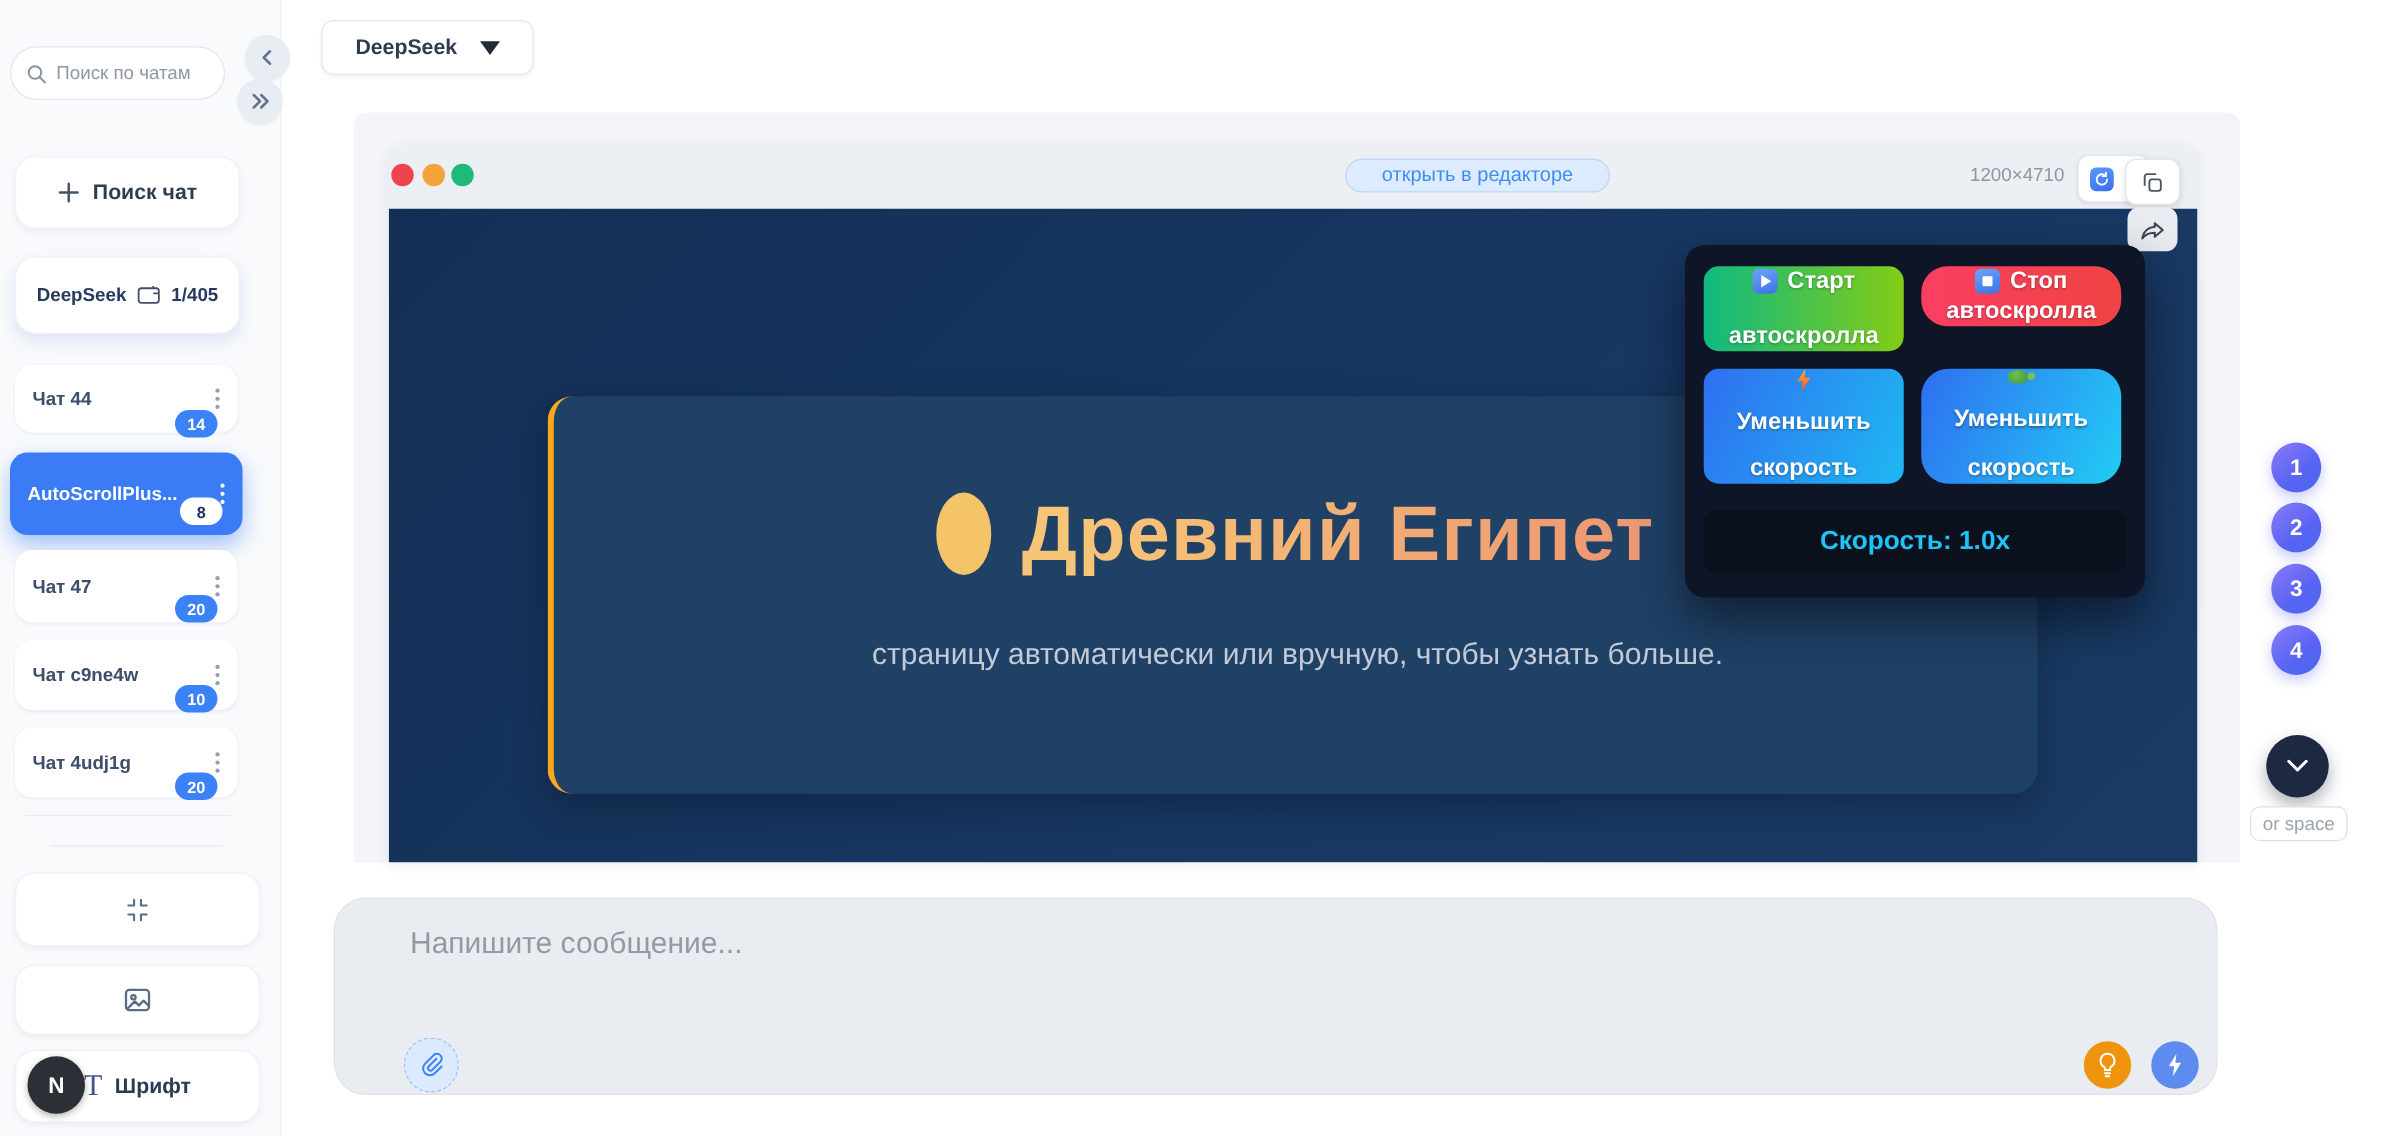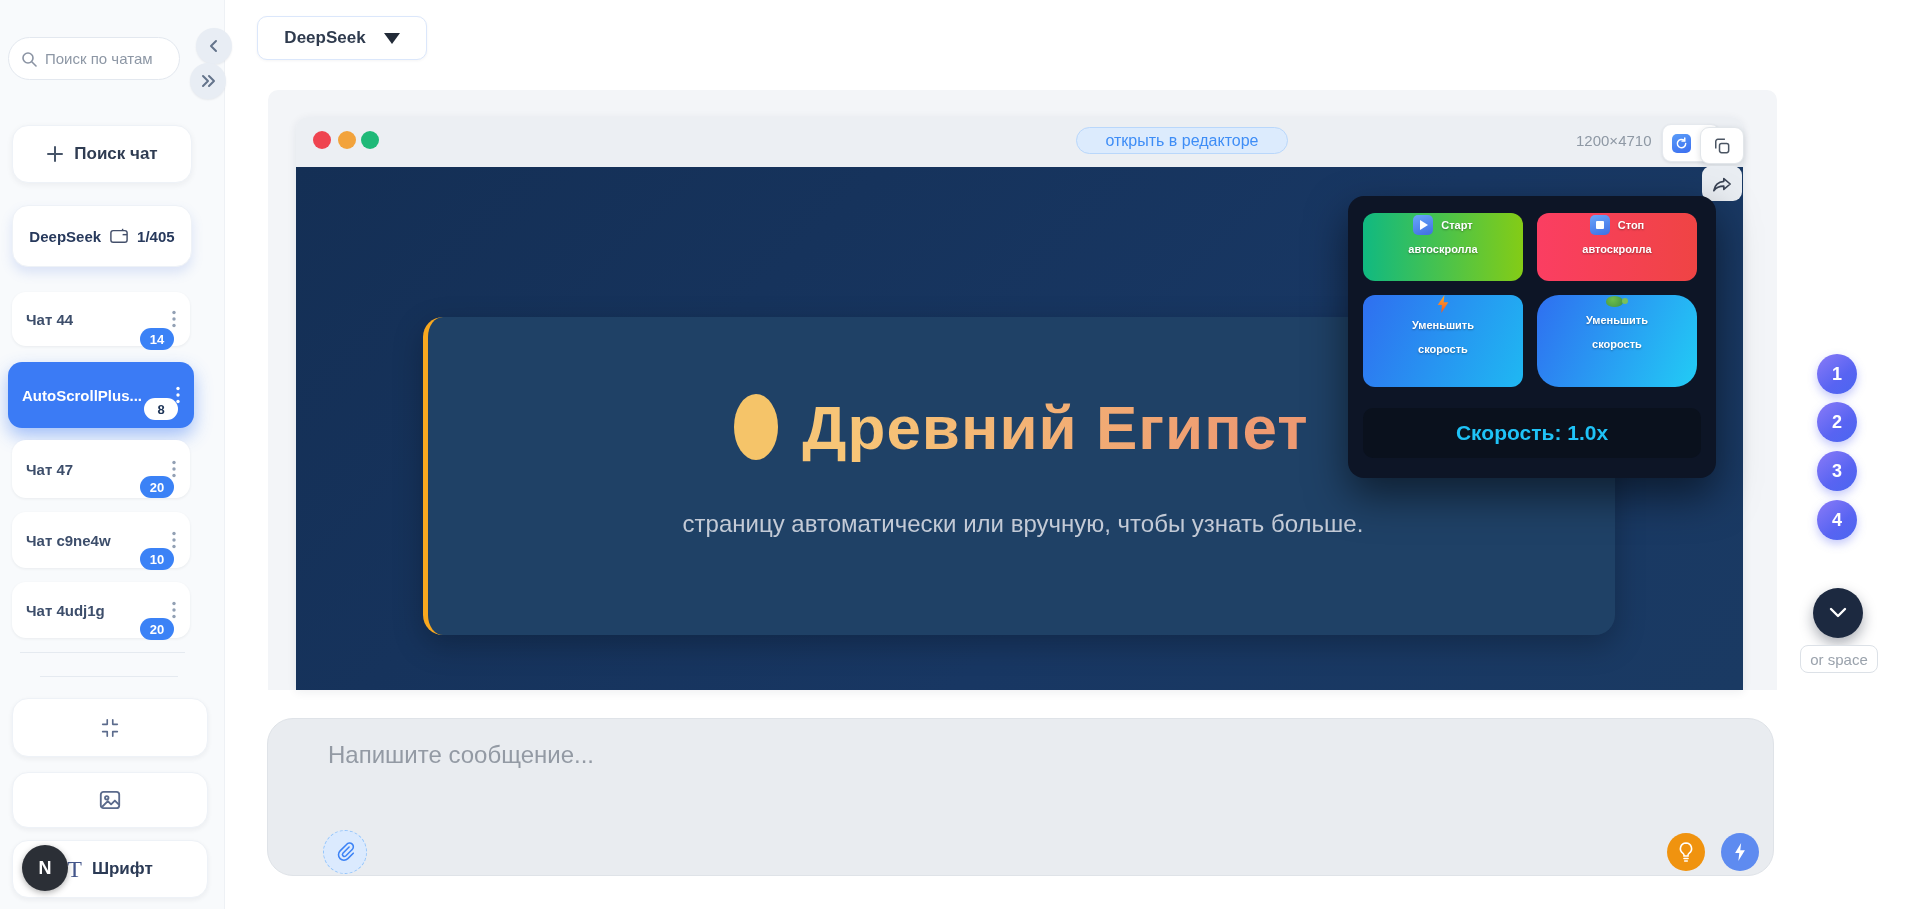--- a/index.html
+++ b/index.html
@@ -69,21 +69,21 @@
   
   .model-select { position:absolute; left:257px; top:16px; width:170px; height:44px;
     background:#ffffff; border:1px solid #dbe7fb; border-radius:10px;
     display:flex; align-items:center; justify-content:center; gap:18px; cursor:pointer;
     box-shadow:0 1px 3px rgba(30,41,59,.05); }
   .model-select .label { font-size:17px; font-weight:600; color:#2f3b4e; }
   .caret-down { width:0; height:0; border-left:8px solid transparent;
     border-right:8px solid transparent; border-top:11px solid #222b38; }
 
   
-  .gray-panel { position:absolute; left:268px; top:90px; width:1509px; height:600px;
+  .gray-panel { position:absolute; left:283px; top:90px; width:1509px; height:600px;
     background:#f3f5f8; border-radius:10px 10px 0 0; }
   .browser { position:absolute; left:28px; top:27px; width:1447px; height:573px;
     border-radius:12px 12px 0 0; overflow:hidden; box-shadow:0 2px 10px rgba(30,41,59,.08); }
   .browser-chrome { position:relative; height:50px; background:#eceff3; }
   .dot { position:absolute; top:131px; width:18px; height:18px; border-radius:50%; }
   .dot-red    { left:313px; background:#ef4450; }
   .dot-yellow { left:338px; background:#f2a33c; }
   .dot-green  { left:361px; background:#1fb978; }
   .open-editor { position:absolute; left:1076px; top:127px; width:212px; height:27px;
     background:#dcebfd; border:1px solid #b9d7fb; border-radius:14px; cursor:pointer;
@@ -117,28 +117,28 @@
     background:linear-gradient(90deg,#f7c577 10%,#ee9a72 90%);
     -webkit-background-clip:text; background-clip:text; color:transparent;
     -webkit-text-fill-color:transparent; white-space:nowrap; }
   .hero-desc { position:absolute; left:40px; top:188px; width:1110px; text-align:center;
     font-size:24px; line-height:38px; color:#c3cad6; }
 
   
   .scroll-panel { position:absolute; left:1348px; top:196px; width:368px; height:282px;
     background:#0d1526; border-radius:16px; box-shadow:0 18px 40px rgba(0,0,0,.5); z-index:10; }
   .as-btn { position:absolute; border-radius:12px; display:flex; flex-direction:column;
-    align-items:center; justify-content:flex-start; color:#ffffff; font-weight:800;
-    font-size:11px; line-height:24px; cursor:pointer;
+    align-items:center; justify-content:space-between; color:#ffffff; font-weight:800;
+    font-size:19px; line-height:24px; cursor:pointer;
     text-shadow:0 1px 2px rgba(0,0,0,.35); }
   .as-btn .row { display:flex; align-items:center; gap:8px; }
   .btn-start { left:15px;  top:17px; width:160px; height:68px;
     background:linear-gradient(90deg,#10b981,#84cc16); }
-  .btn-stop  { left:189px; top:17px; width:160px; height:68px;
-    background:linear-gradient(90deg,#fb3e62,#ef4444); }
+  .btn-stop  { left:189px; top:17px; width:160px; height:48px;
+    background:linear-gradient(90deg,#fb3e62,#ef4444);border-radius:21px; }
   .btn-faster { left:15px;  top:99px; width:160px; height:92px;
     background:linear-gradient(115deg,#2f6ff0,#1fb8f2); }
   .btn-slower { left:189px; top:99px; width:160px; height:92px;
     background:linear-gradient(115deg,#2f6ff0,#22ccf5);border-radius:22px; }
   .media-ico { width:20px; height:20px; border-radius:5px;
     background:linear-gradient(160deg,#6aa6fa,#3f6fe3);
     display:flex; align-items:center; justify-content:center; }
   .play-tri { width:0; height:0; border-left:8px solid #ffffff;
     border-top:5px solid transparent; border-bottom:5px solid transparent; margin-left:2px; }
   .stop-sq { width:8px; height:8px; background:#ffffff; border-radius:1px; }

